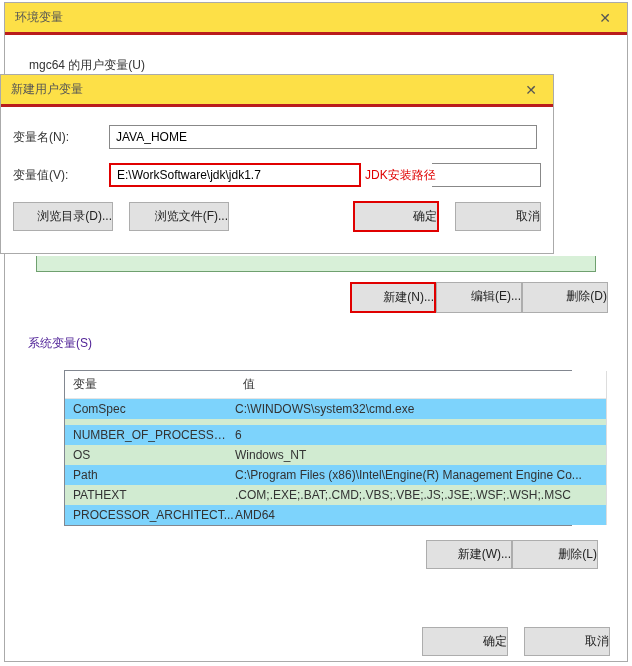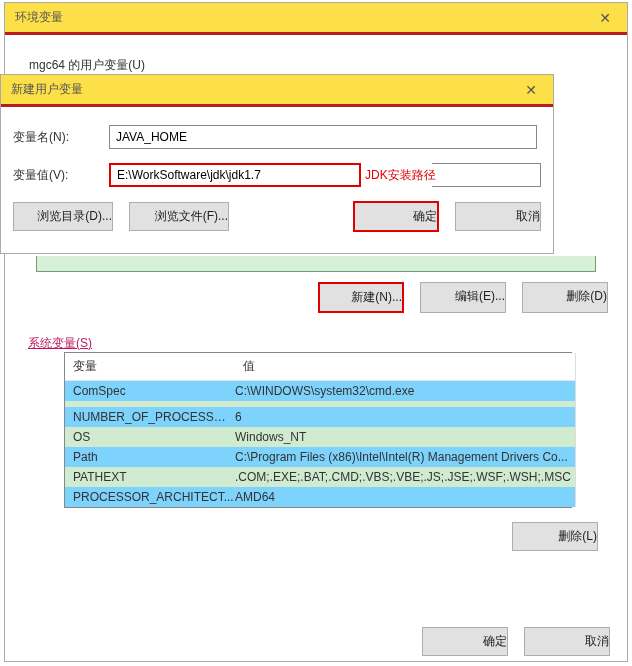--- a/index.html
+++ b/index.html
@@ -120,29 +120,27 @@
     }
     .under-section {
       position: absolute;
       top: 276px;
       left: 28px;
       width: 580px;
     }
     .btn-row-right {
       display: flex;
       justify-content: flex-end;
-      gap: 16px;
       margin-top: 6px;
       margin-bottom: 22px;
     }
     .section-label {
-      color: #be185d;
-      margin-bottom: 0;
+      color: #4c1d95;
+      margin-bottom: 18px;
       margin-top: 12px;
-      text-decoration: underline;
     }
     .sysvars-box {
       border: 1px solid #828790;
       background: #fff;
       width: 508px;
       margin: 0 auto;
     }
     .sysvars-head {
       display: flex;
       background: #fff;
@@ -169,21 +167,21 @@
       width: 162px;
       white-space: nowrap;
       overflow: hidden;
       text-overflow: ellipsis;
     }
     .sysrow .cell-val {
       flex: 1;
       white-space: nowrap;
       overflow: hidden;
       text-overflow: ellipsis;
-      padding-right: 4px;
+      padding-right: 24px;
     }
     .scrollbar {
       width: 16px;
       background: #f0f0f0;
       border-left: 1px solid #ddd;
     }
     .sysvars-wrapper {
       display: flex;
     }
     .outer-bottom {
@@ -261,37 +259,38 @@
             <div class="sysrow">
               <div class="cell-var">NUMBER_OF_PROCESSORS</div>
               <div class="cell-val">6</div>
             </div>
             <div class="sysrow alt">
               <div class="cell-var">OS</div>
               <div class="cell-val">Windows_NT</div>
             </div>
             <div class="sysrow">
               <div class="cell-var">Path</div>
-              <div class="cell-val">C:\Program Files (x86)\Intel\Intel(R) Management Drivers Co...</div>
+              <div class="cell-val">C:\Program Files (x86)\Intel\Engine(R) Management Engine Co...</div>
             </div>
             <div class="sysrow alt">
               <div class="cell-var">PATHEXT</div>
               <div class="cell-val">.COM;.EXE;.BAT;.CMD;.VBS;.VBE;.JS;.JSE;.WSF;.WSH;.MSC</div>
             </div>
             <div class="sysrow">
               <div class="cell-var">PROCESSOR_ARCHITECT...</div>
               <div class="cell-val">AMD64</div>
             </div>
           </div>
       </div>
       <div class="scrollbar"></div>
     </div>
   </div>
 
   <div class="btn-row-right" style="margin-top:14px;margin-right:10px;">
+    <div class="btn">新建(W)...</div>
     <div class="btn">删除(L)</div>
   </div>
 </div>
 
 <div class="outer-bottom">
   <div class="btn">确定</div>
   <div class="btn">取消</div>
 </div>
 
 </body></html>

